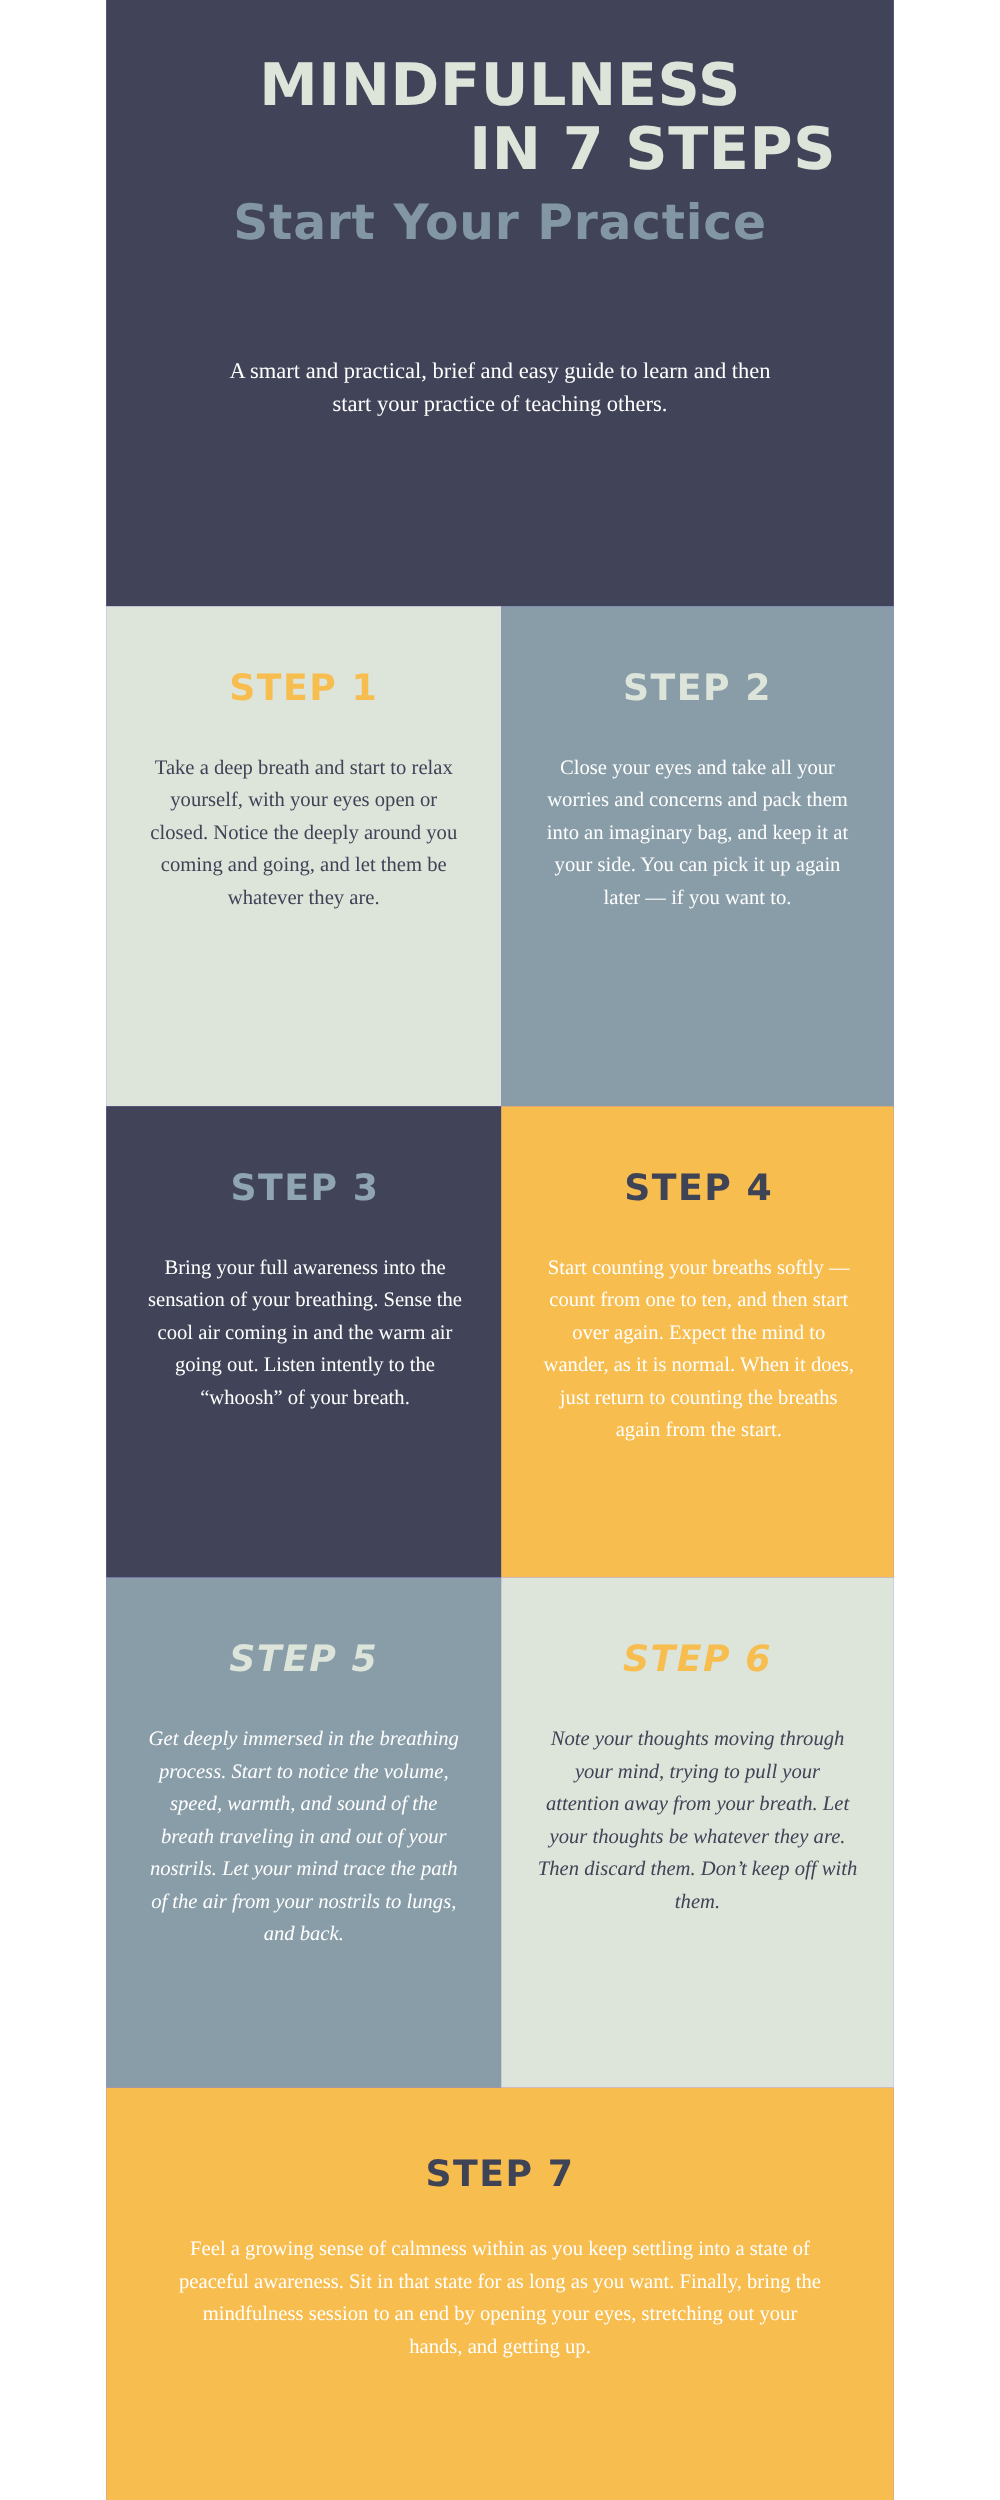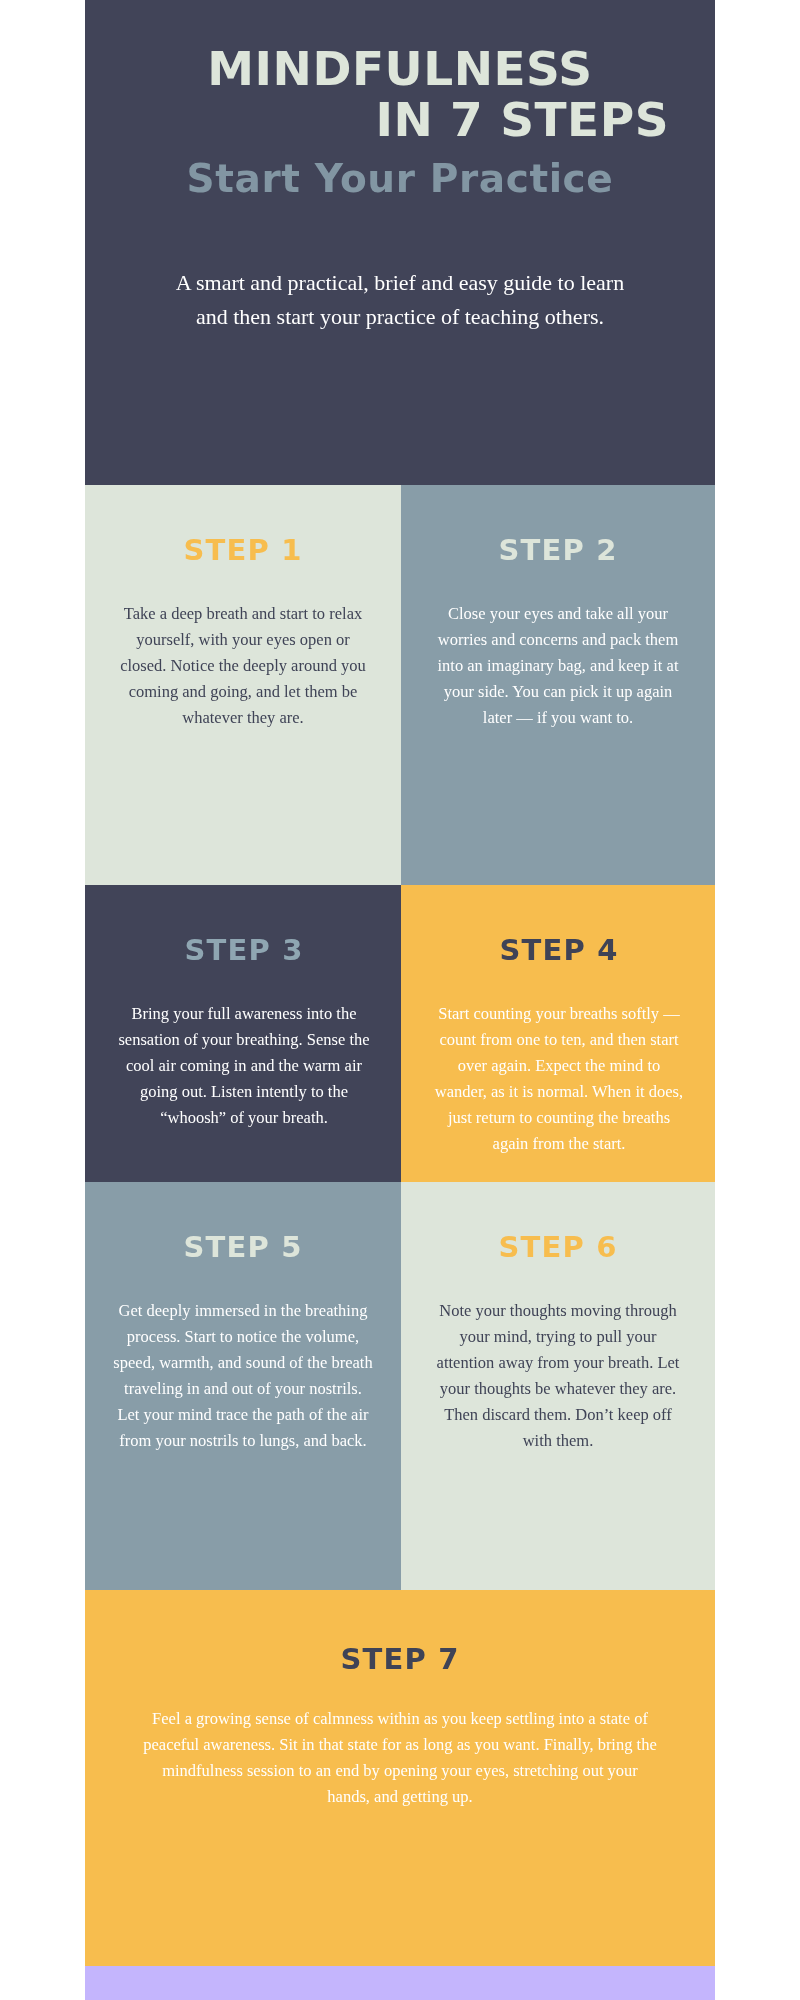--- a/index.html
+++ b/index.html
@@ -12,21 +12,21 @@
     background: #ffffff;
     font-family: "Liberation Serif", "DejaVu Serif", serif;
     overflow: hidden;
   }
 
   .poster {
     position: relative;
     width: 630px;
     height: 2000px;
     margin: 0 auto;
-    background: #c4b5fd;
+    background: #8b5cf6;
   }
 
   
   .header {
     background: #414458;
     height: 485px;
     box-sizing: border-box;
     padding: 44px 46px 0 46px;
     text-align: center;
   }
@@ -46,44 +46,44 @@
   }
   .subtitle {
     font-family: "DejaVu Sans", "Liberation Sans", sans-serif;
     font-weight: bold;
     font-size: 39px;
     letter-spacing: 0.6px;
     color: #8296a3;
     margin: 10px 0 0 0;
   }
   .intro {
-    font-size: 22px;
+    font-size: 18px;
     line-height: 1.55;
     color: #ffffff;
-    margin: 65px auto 0 auto;
+    margin: 82px auto 0 auto;
     max-width: 450px;
   }
 
   
   .row {
     display: flex;
     width: 100%;
   }
   .cell {
     width: 50%;
     box-sizing: border-box;
     padding: 48px 28px 30px 28px;
     text-align: center;
   }
   .cell.left  { width: 316px; }
   .cell.right { width: 314px; }
 
   .row-1 .cell { height: 400px; }
-  .row-2 .cell { height: 297px; padding-left: 30px; }
-  .row-3 .cell { height: 408px; }
+  .row-2 .cell { height: 377px; padding-left: 30px; }
+  .row-3 .cell { height: 408px; font-style: italic; }
 
   .step-heading {
     font-family: "DejaVu Sans", "Liberation Sans", sans-serif;
     font-weight: bold;
     font-size: 29px;
     letter-spacing: 1.2px;
     margin: 0 0 34px 0;
     text-transform: uppercase;
   }
   .step-body {

